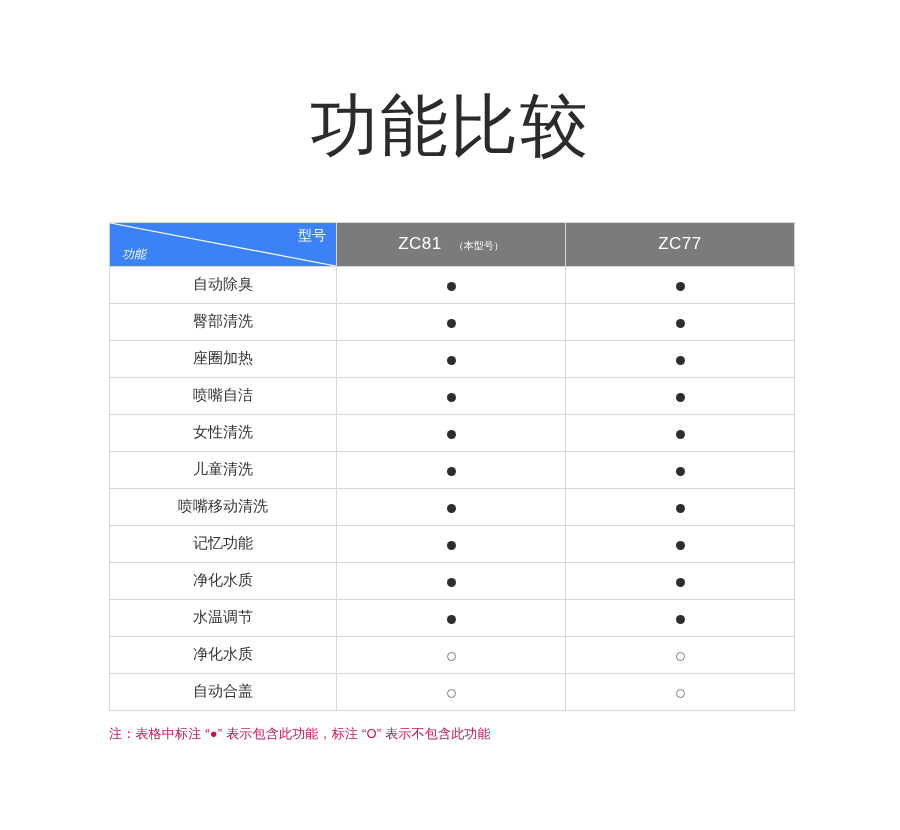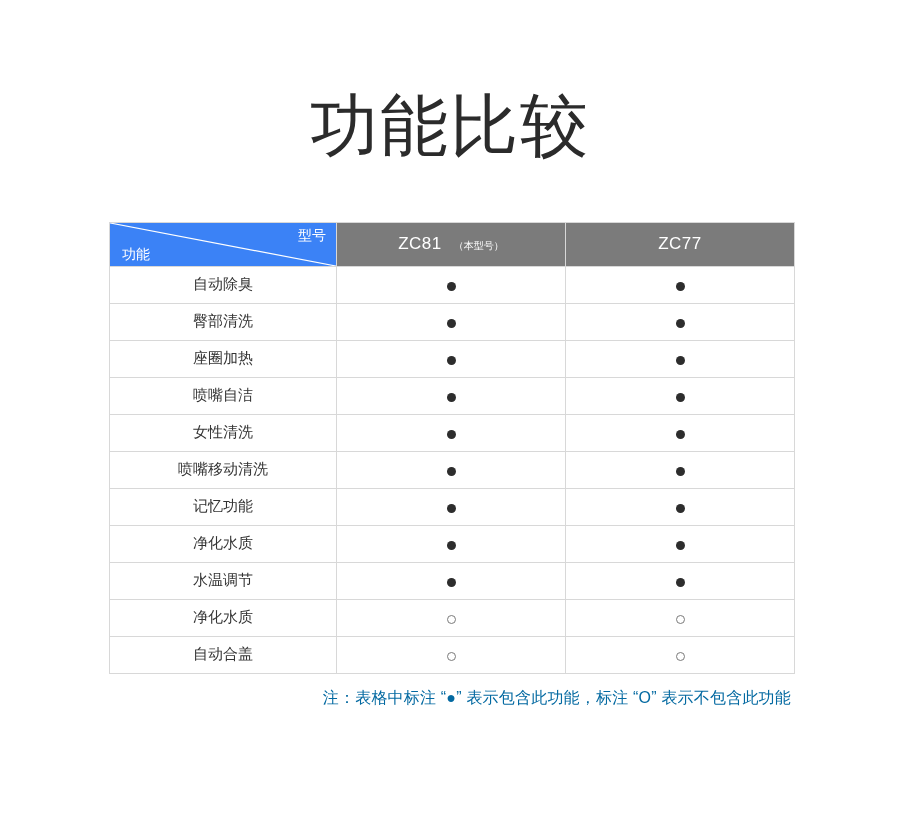--- a/index.html
+++ b/index.html
@@ -73,23 +73,24 @@
     top: 3px;
     right: 10px;
     font-size: 14px;
     color: #ffffff;
     line-height: 18px;
   }
   th.corner .lbl-func {
     position: absolute;
     bottom: 3px;
     left: 12px;
-    font-size: 14px;
+    font-size: 12px;
     color: #ffffff;
     line-height: 18px;
+    font-style: italic;
   }
   th.model {
     width: 228px;
     font-size: 17px;
     letter-spacing: 0.5px;
   }
   th.model .sub {
     font-size: 10px;
     letter-spacing: 0;
     vertical-align: baseline;
@@ -119,23 +120,23 @@
     width: 7px;
     height: 7px;
     border-radius: 50%;
     background: transparent;
     border: 1px solid #7a7a7a;
     vertical-align: middle;
   }
   .note {
     width: 682px;
     margin: 14px auto 0 auto;
-    font-size: 16px;
-    color: #0369a1;
-    text-align: right;
+    font-size: 13px;
+    color: #be185d;
+    text-align: left;
     letter-spacing: 0.2px;
   }
 </style>
 </head>
 <body>
 
 <div class="page">
 
   <h1 class="page-title">功能比较</h1>
 
@@ -178,20 +179,25 @@
             <td class="feat">喷嘴自洁</td>
             <td><span class="dot-filled"></span></td>
             <td><span class="dot-filled"></span></td>
           </tr>
           <tr>
             <td class="feat">女性清洗</td>
             <td><span class="dot-filled"></span></td>
             <td><span class="dot-filled"></span></td>
           </tr>
           <tr>
+            <td class="feat">儿童清洗</td>
+            <td><span class="dot-filled"></span></td>
+            <td><span class="dot-filled"></span></td>
+          </tr>
+          <tr>
             <td class="feat">喷嘴移动清洗</td>
             <td><span class="dot-filled"></span></td>
             <td><span class="dot-filled"></span></td>
           </tr>
           <tr>
             <td class="feat">记忆功能</td>
             <td><span class="dot-filled"></span></td>
             <td><span class="dot-filled"></span></td>
           </tr>
           <tr>

